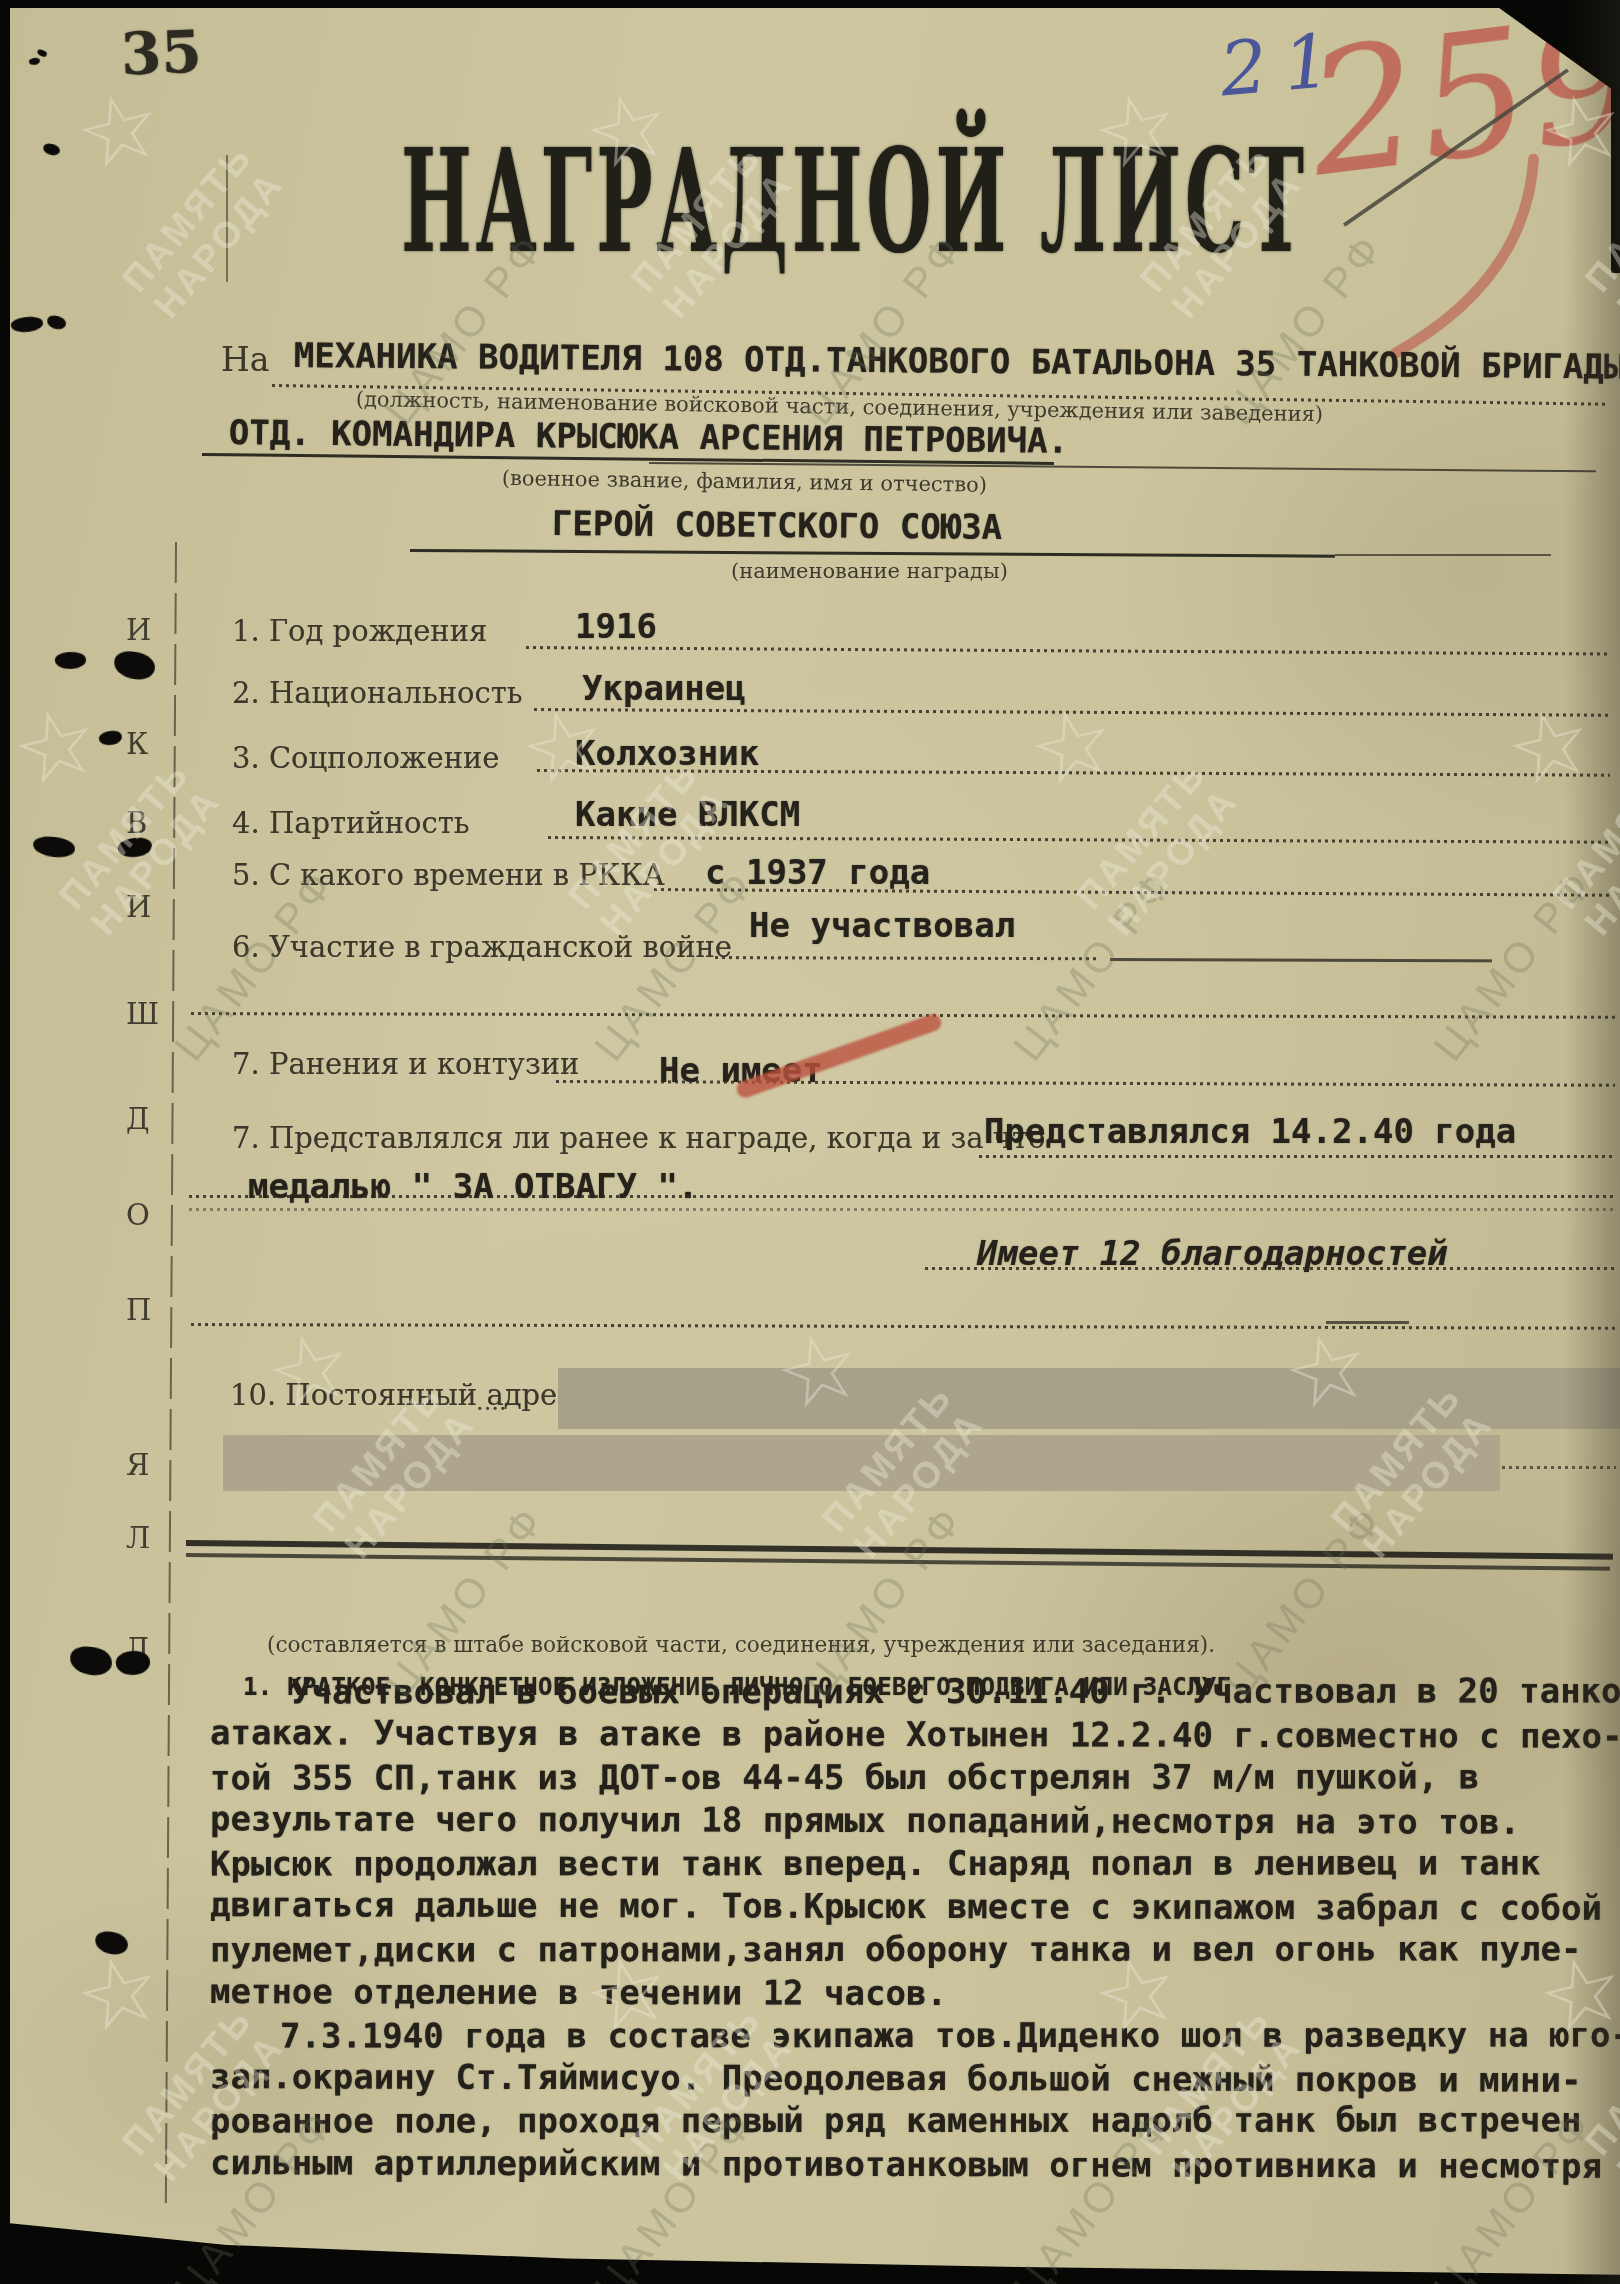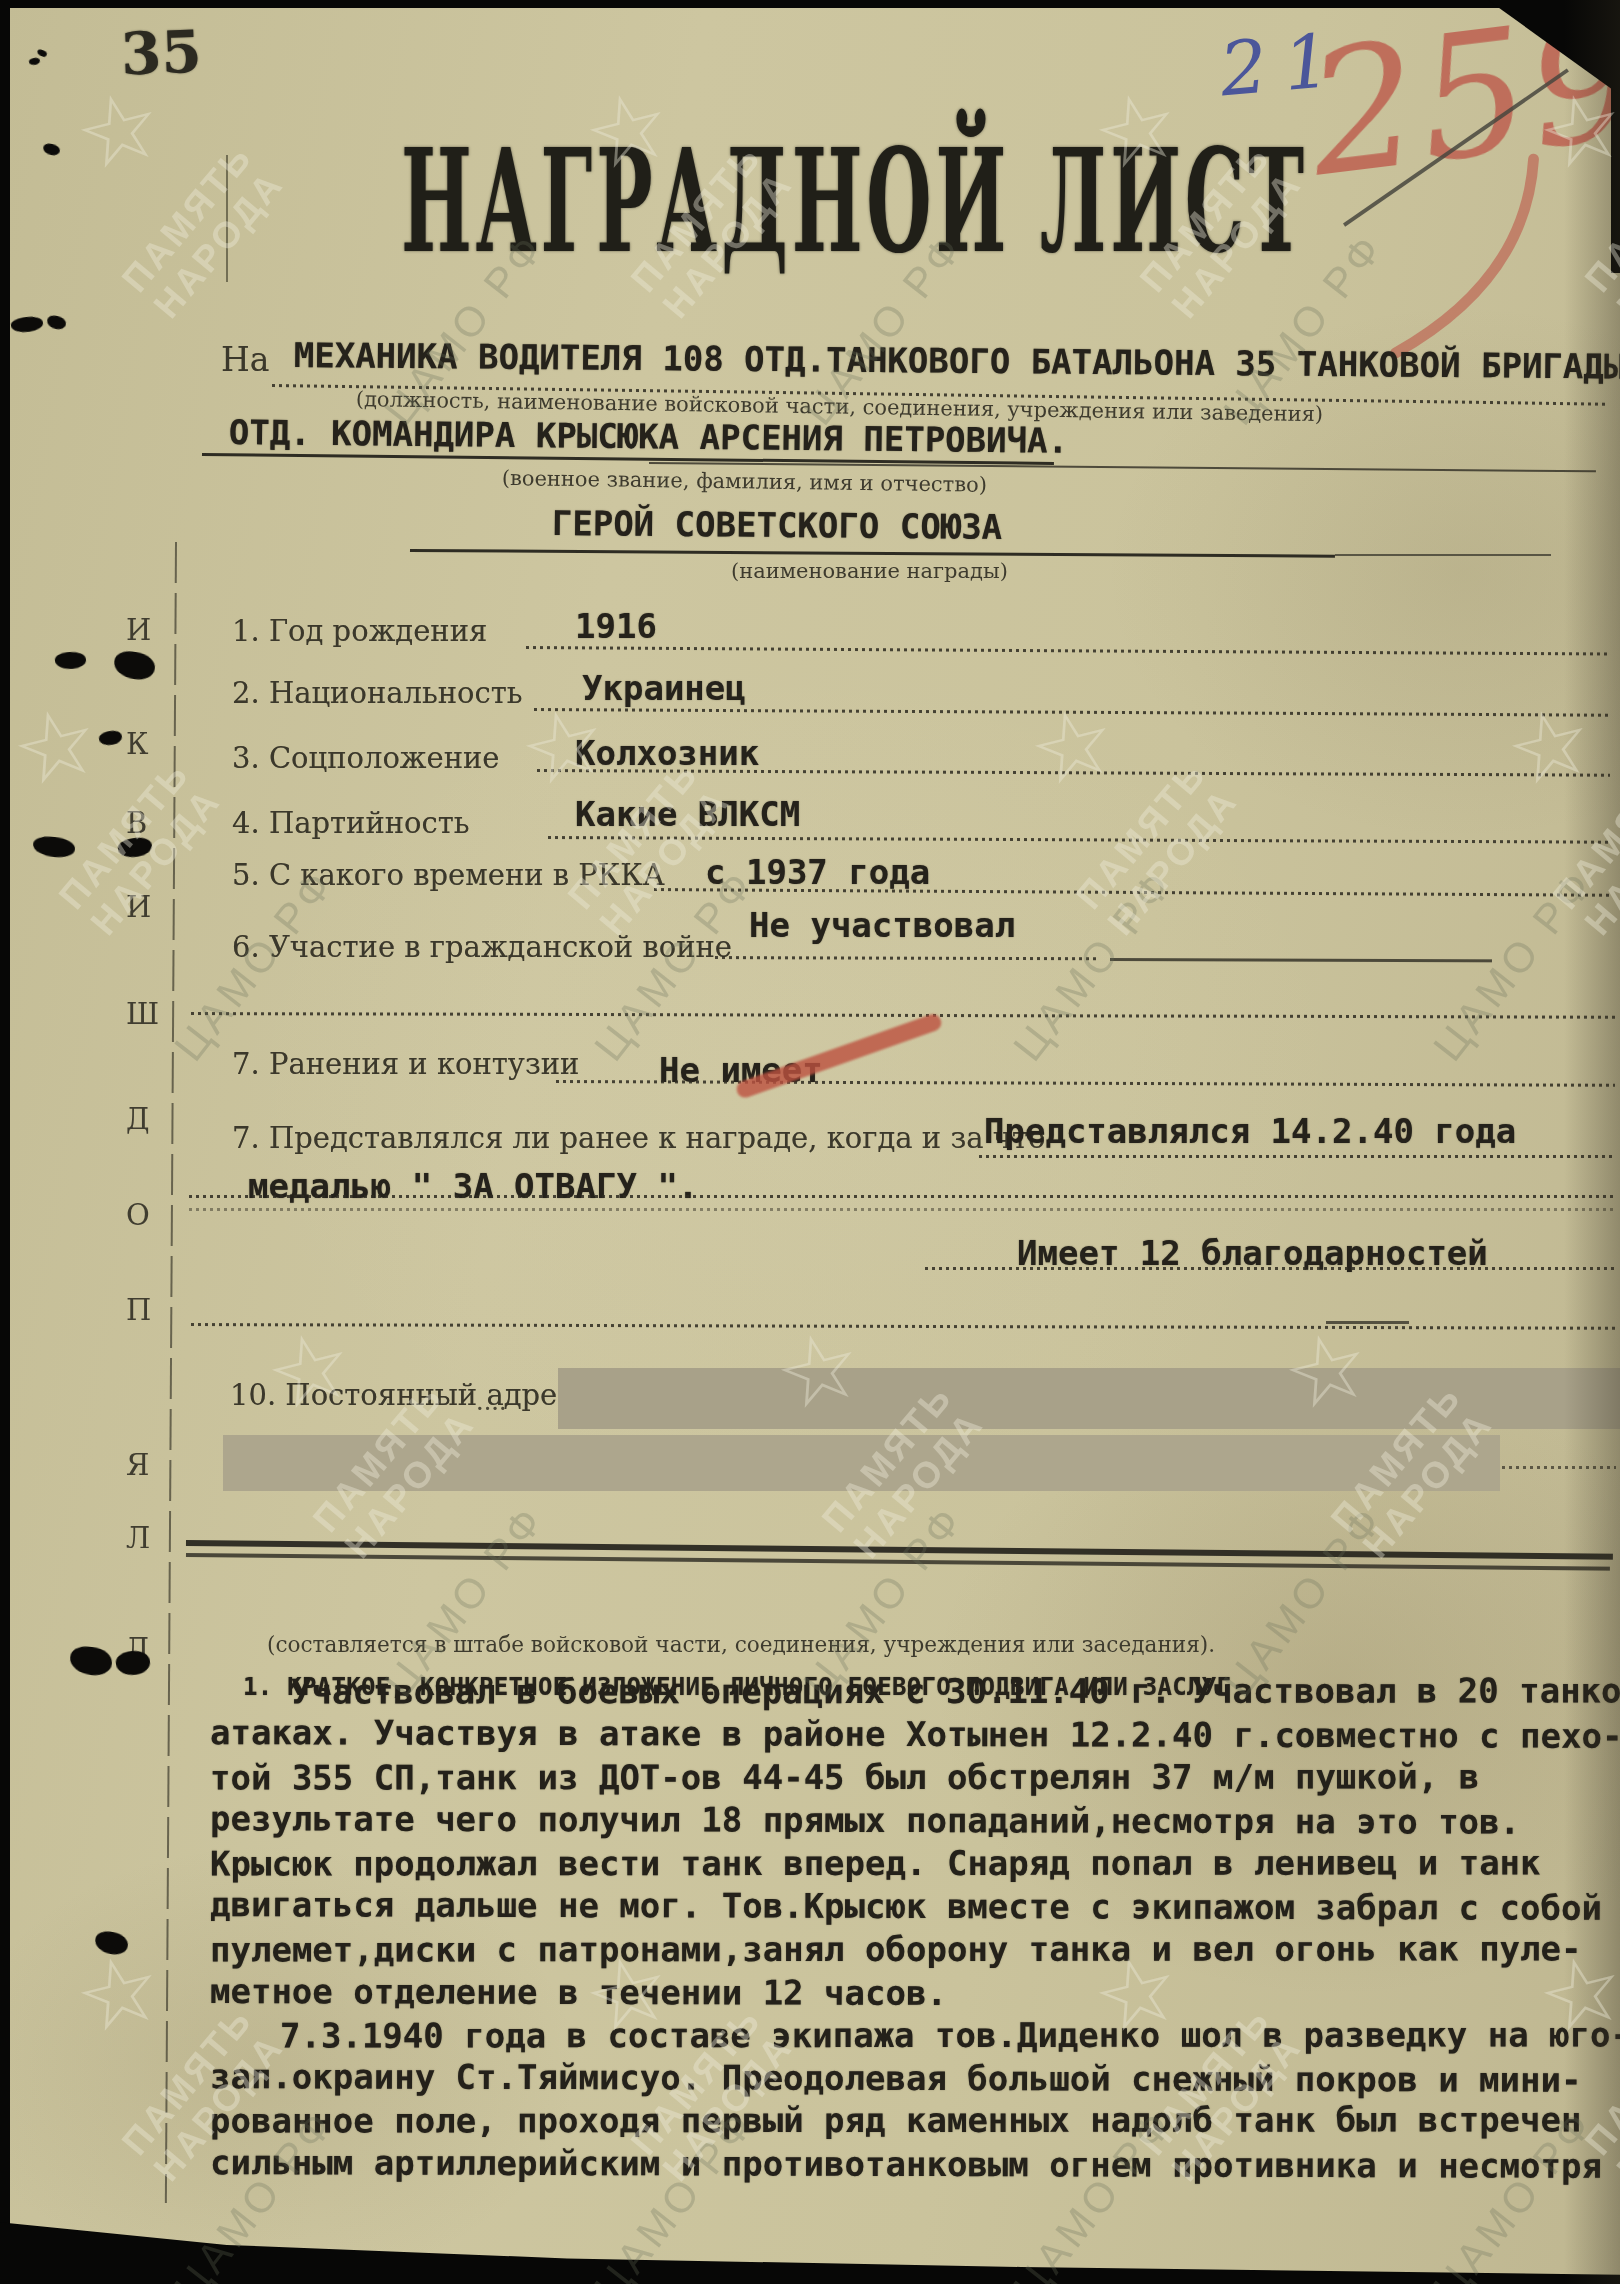--- a/index.html
+++ b/index.html
@@ -128,21 +128,21 @@
   <div class="dotted" style="left:556px;top:1080px;width:1059px;transform:rotate(0.2deg);transform-origin:left top;"></div>
   <div class="abs" style="left:740px;top:1083px;width:216px;height:17px;border-radius:9px;background:#bd5240;opacity:.8;filter:blur(0.8px);transform:rotate(-19.5deg);transform-origin:left bottom;"></div>
 
   <div class="lbl" style="left:232px;top:1124px;">7. Представлялся ли ранее к награде, когда и за что</div>
   <div class="typed" style="left:984px;top:1114px;">Представлялся 14.2.40 года</div>
   <div class="dotted" style="left:979px;top:1155px;width:636px;"></div>
   <div class="typed" style="left:248px;top:1169px;">медалью " ЗА ОТВАГУ ".</div>
   <div class="dotted" style="left:189px;top:1195px;width:1426px;"></div>
   <div class="dotted" style="left:189px;top:1208px;width:1426px;opacity:.55;"></div>
 
-  <div class="typed" style="left:1017px;top:1236px;">Имеет 12 благодарностей</div>
+  <div class="typed" style="left:977px;top:1236px;font-style:italic;">Имеет 12 благодарностей</div>
   <div class="dotted" style="left:925px;top:1267px;width:690px;"></div>
   <div class="dotted" style="left:191px;top:1323px;width:1424px;transform:rotate(0.15deg);transform-origin:left top;"></div>
   <div class="solidline" style="left:1326px;top:1321px;width:83px;height:3.2px;opacity:.75;"></div>
 
   <div class="lbl" style="left:230px;top:1381px;">10. Постоянный адрес</div>
   <div class="lbl" style="left:476px;top:1390px;font-size:24px;color:#4a4636;">....</div>
 
   <div class="gray-band" style="left:558px;top:1368px;width:1062px;height:61px;background:#a8a189;"></div>
   <div class="gray-band" style="left:223px;top:1435px;width:1277px;height:56px;background:#ada68d;"></div>
   <div class="dotted" style="left:1502px;top:1466px;width:114px;opacity:.8;"></div>

